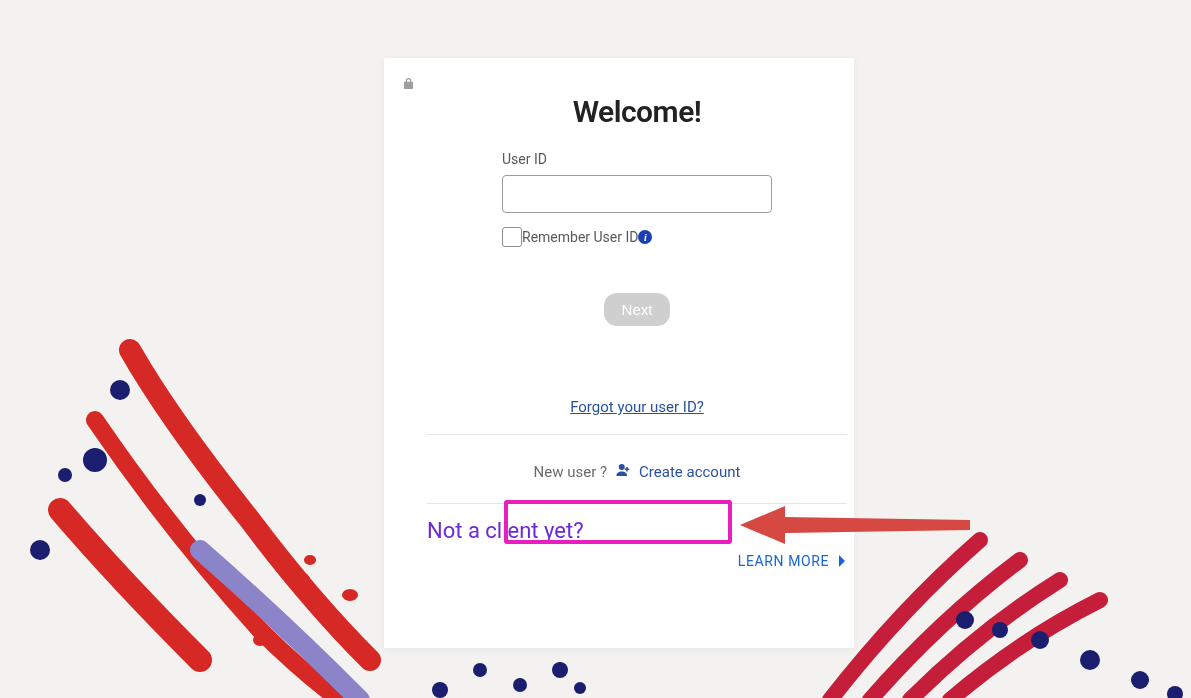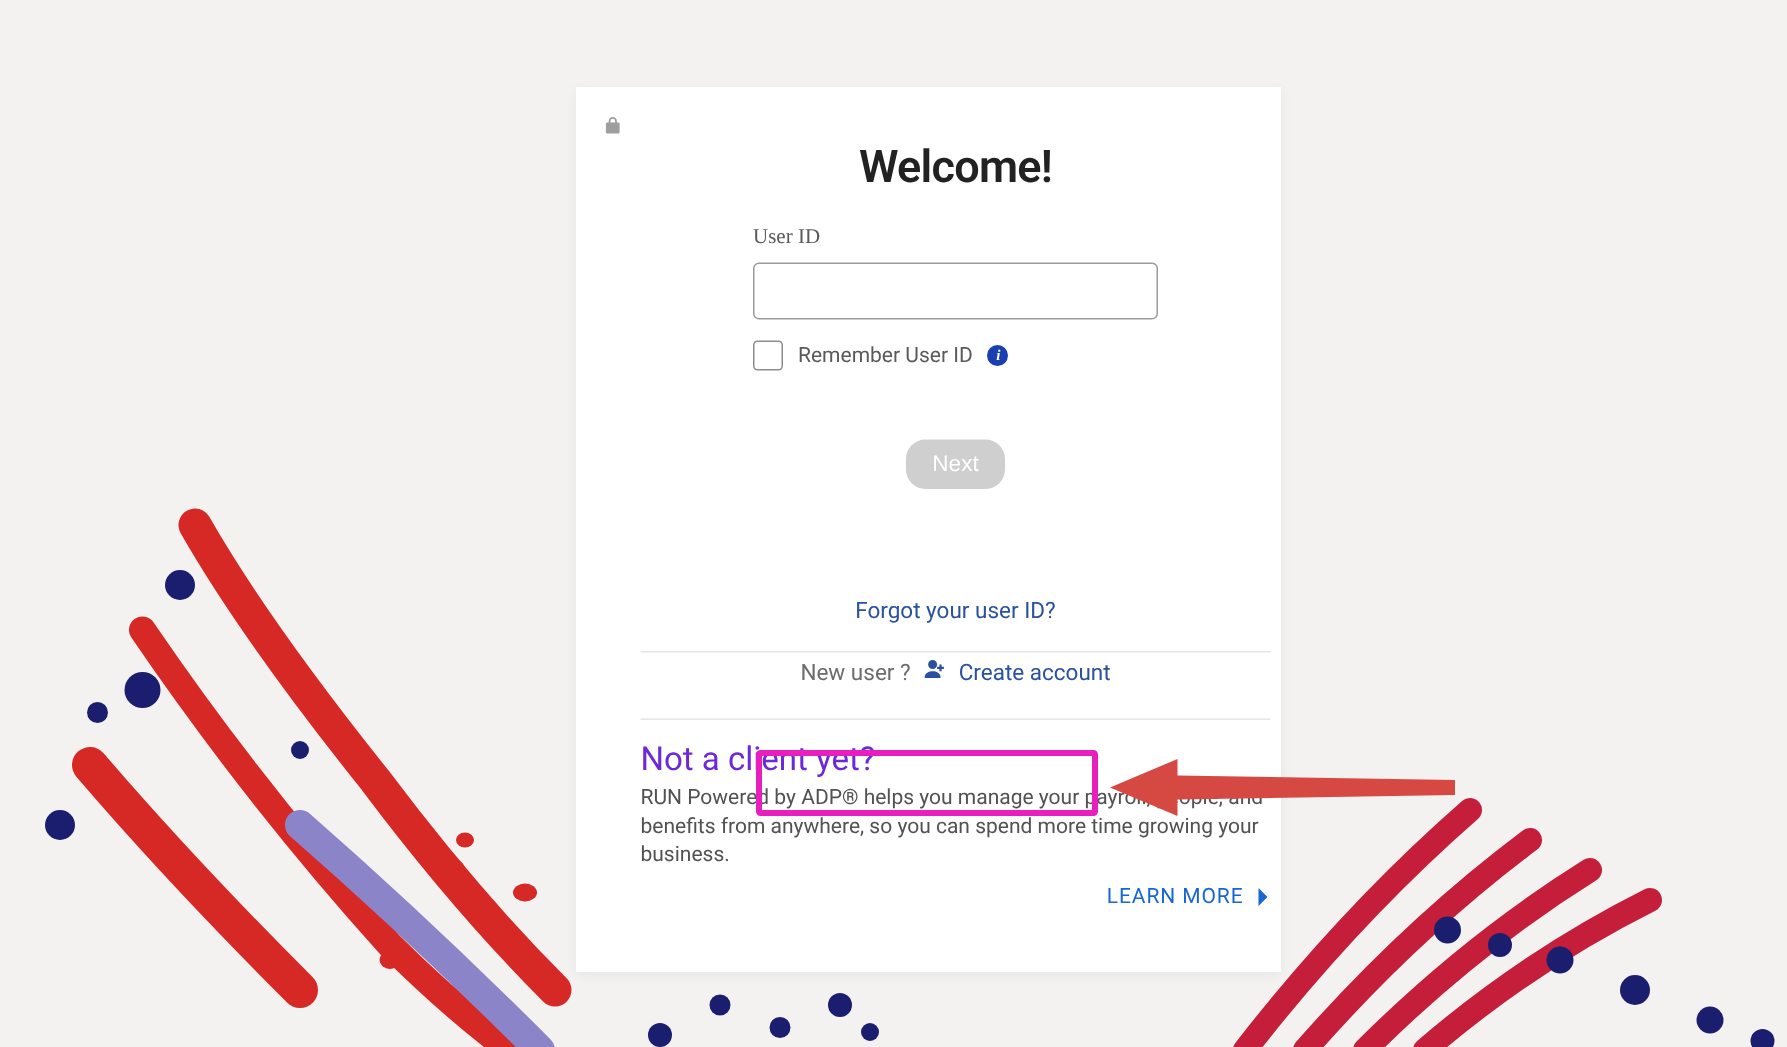--- a/index.html
+++ b/index.html
@@ -54,38 +54,36 @@
     margin-top: 22px;
     width: 270px;
     display: flex;
     flex-direction: column;
   }
 
   .label {
     font-size: 14px;
     color: #5a5a5a;
     margin-bottom: 8px;
-    font-family: Liberation Serif, serif;
   }
 
   .input {
     width: 100%;
     height: 38px;
     border: 1px solid #9b9b9b;
     border-radius: 4px;
     font-size: 15px;
     padding: 0 10px;
     outline: none;
   }
 
   .remember-row {
     margin-top: 14px;
     display: flex;
     align-items: center;
-    gap: 10px;
     font-size: 14px;
     color: #5a5a5a;
   }
 
   .checkbox {
     width: 20px;
     height: 20px;
     border: 1.5px solid #8c8c8c;
     border-radius: 3px;
     background: #fff;
@@ -119,31 +117,32 @@
     padding: 8px 18px;
     cursor: not-allowed;
   }
 
   .forgot-link {
     margin-top: 72px;
     color: #29519f;
     font-size: 15px;
     text-align: center;
     cursor: pointer;
+    text-decoration: underline;
   }
 
   .divider {
     margin-top: 18px;
     width: 420px;
     height: 1px;
     background: #e5e5e5;
   }
 
   .new-user-row {
-    margin-top: 4px;
+    margin-top: 28px;
     display: flex;
     align-items: center;
     gap: 8px;
     font-size: 15px;
   }
   .new-user-text { color: #6c6c6c; }
   .create-account {
     color: #29519f;
     cursor: pointer;
     display: inline-flex;
@@ -286,21 +285,20 @@
         <path fill="#29519f" d="M9 9a4 4 0 100-8 4 4 0 000 8zm0 2c-3.3 0-7 1.7-7 5v1h14v-1c0-3.3-3.7-5-7-5zm10-4h-2V5h-2v2h-2v2h2v2h2V9h2V7z"></path>
       </svg>
       <span>Create account</span>
     </span>
   </div>
 
   <div class="divider2"></div>
 
   <div class="promo">
     <div class="promo-title">Not a client yet?</div>
-    <div class="promo-body">RUN Powered by ADP® helps you manage your payroll, people, and benefits from anywhere, so you can spend more time growing your business.</div>
     <div class="learn-more">
       <span>LEARN MORE</span>
       <svg viewBox="0 0 10 12">
         <path fill="#1766d6" d="M2 0l6 6-6 6V0z"></path>
       </svg>
     </div>
   </div>
 
 </div>
 

